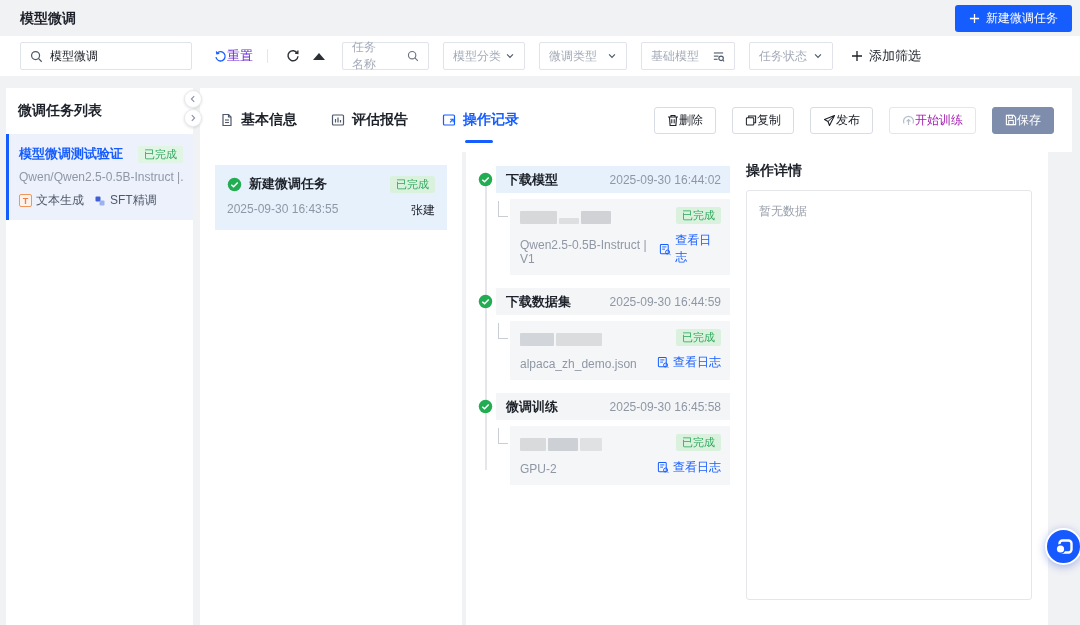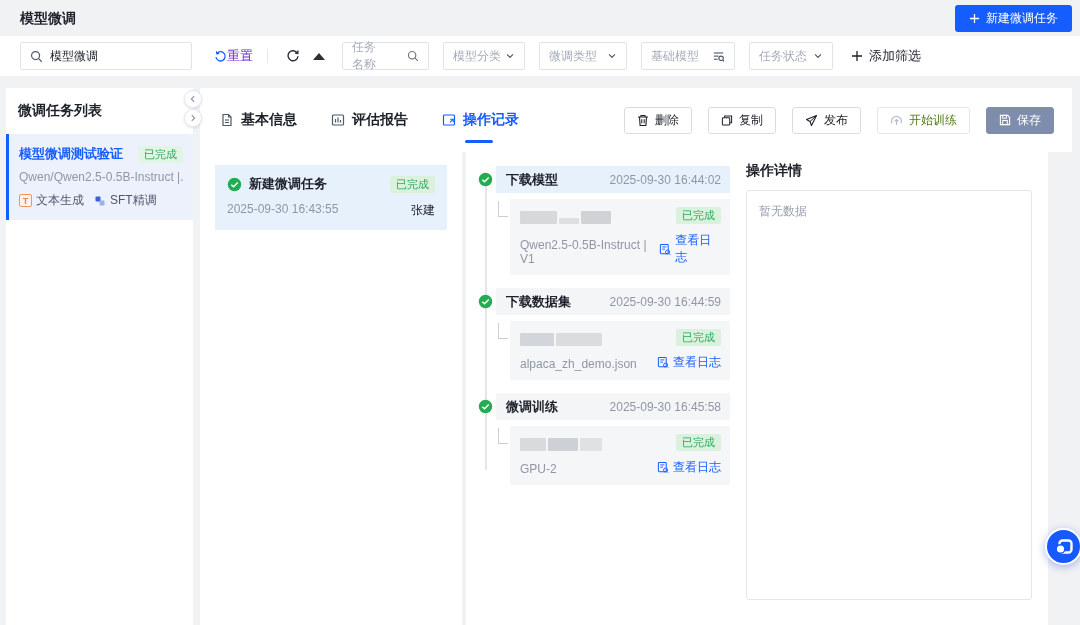--- a/index.html
+++ b/index.html
@@ -76,23 +76,23 @@
     position:absolute; left:200px; top:88px; width:872px; height:64px; background:#fff;
     display:flex; align-items:center; padding:0 18px 0 20px;
   }
   .tabs { display:flex; height:100%; }
   .tab { position:relative; display:flex; align-items:center; gap:7px; margin-right:34px; font-size:14px; font-weight:bold; color:#1d2129; cursor:pointer; }
   .tab.active { color:#165dff; }
   .tab.active::after { content:""; position:absolute; bottom:9px; left:50%; margin-left:-2px; transform:translateX(-50%); width:28px; height:3px; border-radius:2px; background:#165dff; }
   .actions { margin-left:auto; display:flex; gap:16px; }
   .act-btn {
     height:27px; border:1px solid #d8dce3; border-radius:3px; background:#fff;
-    display:flex; align-items:center; gap:6px; padding:0 12px; font-size:12px; color:#1d2129; cursor:pointer;
-  }
-  .act-btn.disabled { color:#4d7c0f; border-color:#e3e6ec; cursor:not-allowed; }
+    display:flex; align-items:center; gap:0; padding:0 12px; font-size:12px; color:#1d2129; cursor:pointer;
+  }
+  .act-btn.disabled { color:#a21caf; border-color:#e3e6ec; cursor:not-allowed; }
   .act-btn.primary-gray { background:#7e8dac; border-color:#7e8dac; color:#fff; }
 
   
   .col { position:absolute; top:150px; bottom:0; background:#fff; }
   .col1 { left:200px; width:262px; padding:15px 15px; }
   .col2 { left:466px; width:281px; padding:16px 16px 16px 0; }
   .col3 { left:730px; width:318px; padding:12px 16px; }
 
   .root-card { background:#e7f1fc; padding:10px 12px 11px 12px; cursor:pointer; }
   .root-row1 { display:flex; align-items:center; gap:7px; }

